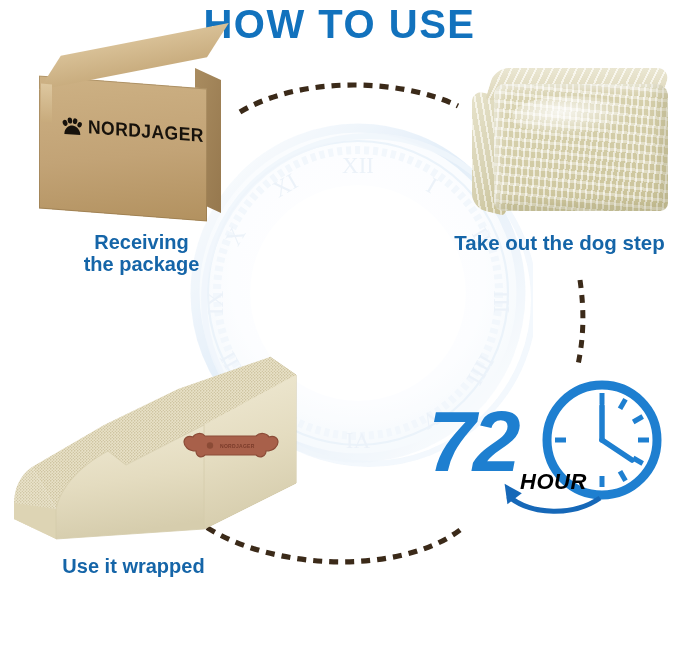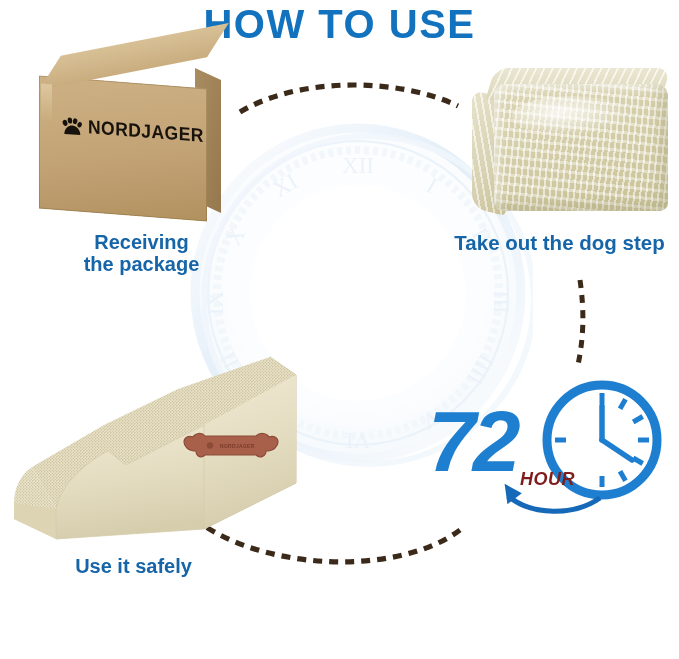--- a/index.html
+++ b/index.html
@@ -195,24 +195,24 @@
     color: #1e7fd0;
     letter-spacing: -3px;
     line-height: 1;
     z-index: 3;
   }
   .hour-text {
     position: absolute;
     left: 96px;
     top: 99px;
     font-family: "Liberation Sans", sans-serif;
-    font-size: 18px;
+    font-size: 22px;
     font-weight: bold;
     font-style: italic;
-    color: #7f1d1d;
+    color: #000000;
     letter-spacing: 0.5px;
     z-index: 3;
   }
 
   
   .stairs {
     position: absolute;
     left: 8px;
     top: 333px;
     width: 300px;
@@ -378,16 +378,16 @@
     <path d="M 48 176 C 52 156, 70 134, 100 118 L 118 132 L 196 92 L 196 196 L 48 206 Z" fill="url(#sideg)" stroke="#d4cbab" stroke-width="0.8"></path>
 
     <g transform="translate(176,104)">
       <path d="M 12 14 C 4 14, 0 9, 0 5 C 0 1, 4 -2, 9 0 C 11 -4, 18 -5, 21 -1
                L 72 -1 C 76 -5, 83 -4, 85 0 C 90 -2, 94 1, 94 5 C 94 9, 90 14, 82 14
                C 82 19, 76 22, 72 18 L 21 18 C 17 22, 12 19, 12 14 Z" fill="#a8604a" stroke="#8c4c38" stroke-width="1.2"></path>
       <circle cx="26" cy="8.5" r="3.2" fill="#8b4b36"></circle>
       <text class="patch-text" x="36" y="11">NORDJAGER</text>
     </g>
   </svg>
-  <div class="step-label label-4">Use it safely</div>
+  <div class="step-label label-4">Use it wrapped</div>
 
 
 </div>
 
 </body></html>

